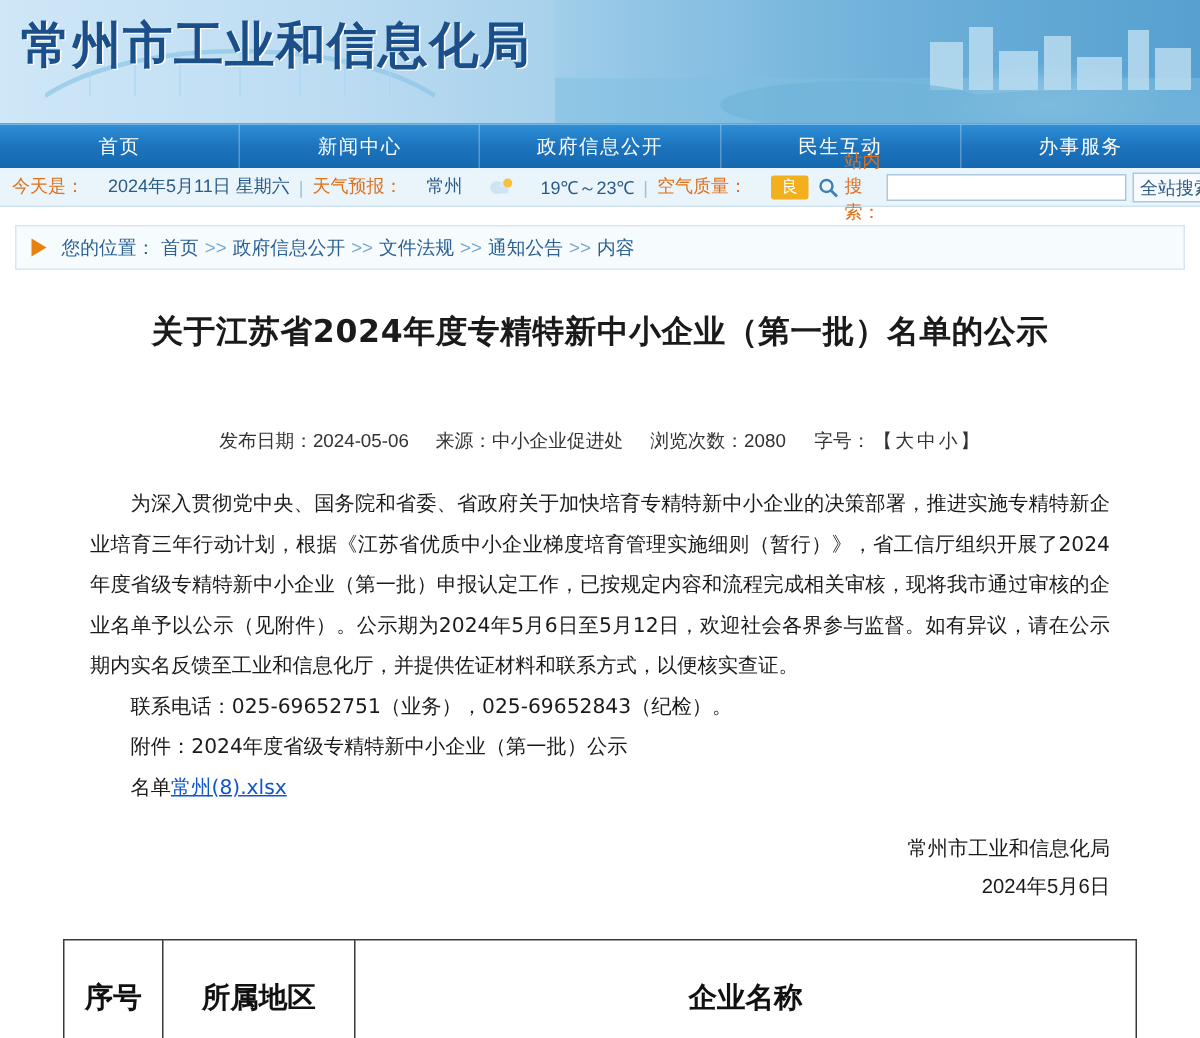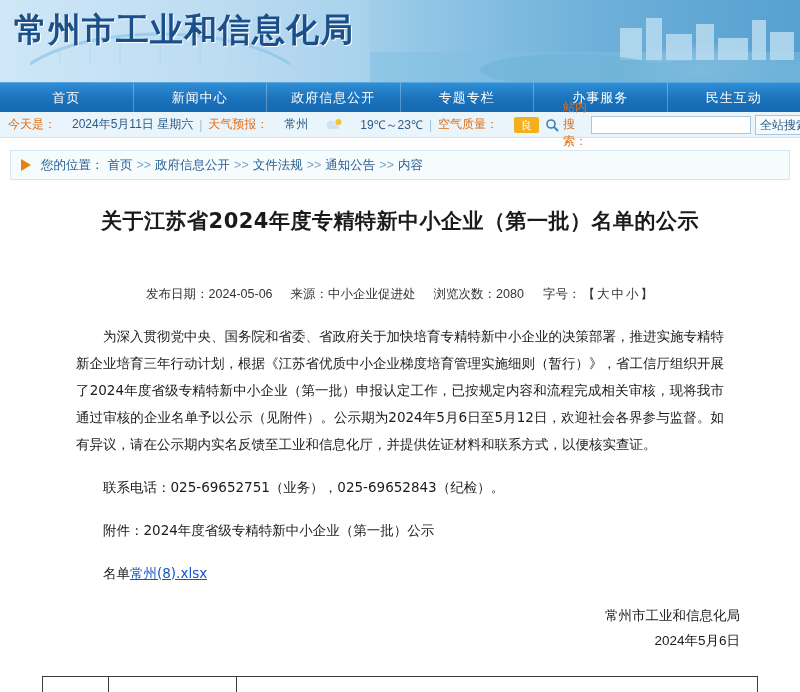--- a/index.html
+++ b/index.html
@@ -156,21 +156,21 @@
   .art-meta .fs-ctl span { cursor: pointer; padding: 0 1px; }
 
   .art-body {
     margin-top: 20px;
     font-size: 13.5px;
     line-height: 2.0;
     color: #1a1a1a;
     text-align: justify;
     font-family: "DejaVu Sans", sans-serif;
   }
-  .art-body p { margin: 16px; }
+  .art-body p { margin: 0; }
   .indent { text-indent: 2em; }
   .art-body a { color: #1155cc; text-decoration: underline; cursor: pointer; }
   .signoff {
     margin-top: 14px;
     text-align: right;
     font-size: 13.5px;
     line-height: 1.9;
     color: #1a1a1a;
   }
 
@@ -231,23 +231,22 @@
         <line x1="230" y1="34" x2="230" y2="50"></line>
       </g>
     </svg>
     <div class="title-cn">常州市工业和信息化局</div>
   </div>
 
   <div class="navbar">
     <div class="nav-item">首页</div>
     <div class="nav-item">新闻中心</div>
     <div class="nav-item">政府信息公开</div>
-    <div class="nav-item">专题专栏</div>
+    <div class="nav-item">民生互动</div>
     <div class="nav-item">办事服务</div>
-    <div class="nav-item">民生互动</div>
   </div>
 
   <div class="infobar">
     <span class="seg">
       <span class="label">今天是：</span>
       <span>2024年5月11日 星期六</span>
     </span>
     <span class="sep">|</span>
     <span class="seg">
       <span class="label">天气预报：</span>

